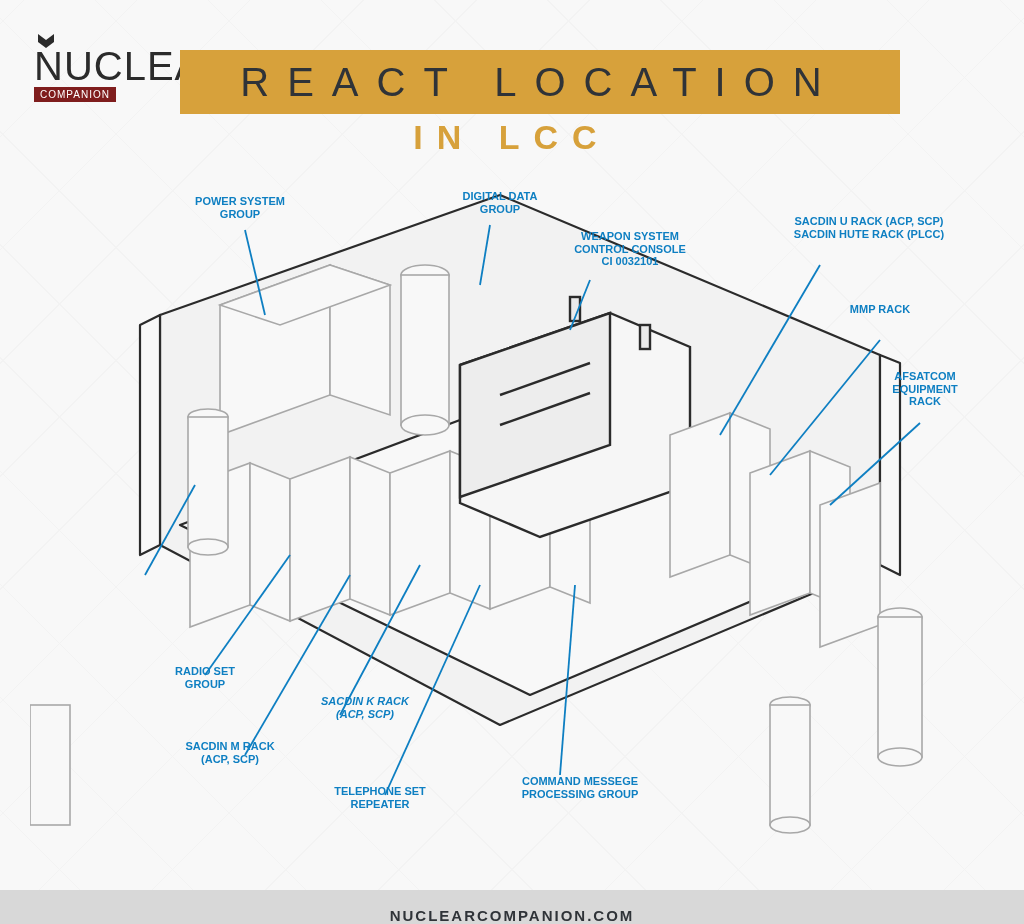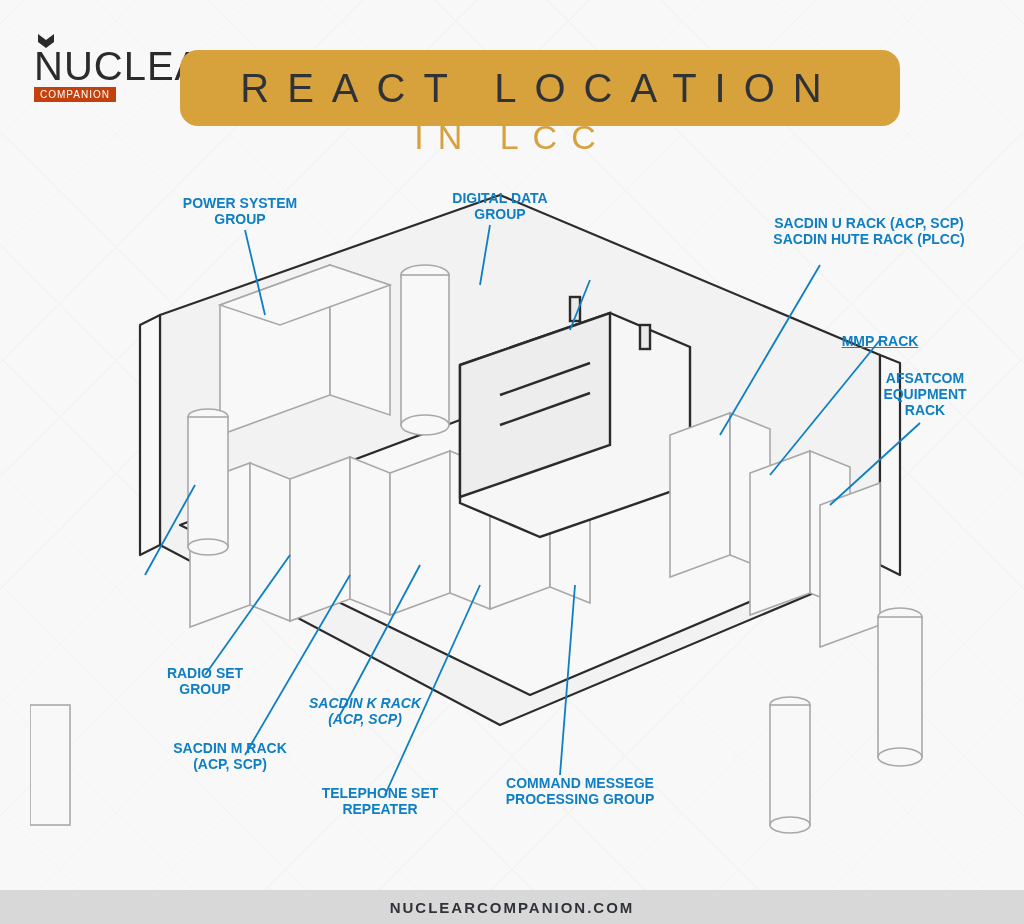--- a/index.html
+++ b/index.html
@@ -24,73 +24,73 @@
     color: #2b2b2b;
   }
   .logo .t1 {
     font-family: Impact, 'Arial Black', sans-serif;
     font-size: 40px;
     letter-spacing: 1px;
     line-height: 0.9;
   }
   .logo .t2 {
     display: inline-block;
-    background: #c2410c;
+    background: #7f1d1d;
     color: #fff;
     font-size: 10px;
     letter-spacing: 1px;
     padding: 2px 6px;
     margin-top: 2px;
   }
   .logo svg { display:block; margin-bottom:-2px; }
   .title-banner {
     position: absolute;
     top: 50px; left: 180px;
-    width: 720px; height: 76px;
+    width: 720px; height: 64px;
     background: #d7a13b;
-    display: flex; align-items: center; justify-content: center; border-radius: 18px;
+    display: flex; align-items: center; justify-content: center;
   }
   .title-banner span {
     color: #2f3338;
     font-size: 40px;
     font-weight: 400;
     letter-spacing: 18px;
   }
   .subtitle {
     position: absolute;
     top: 118px; left: 0; width: 1024px;
     text-align: center;
     color: #d7a13b;
     font-size: 34px;
-    font-weight: 400;
+    font-weight: 700;
     letter-spacing: 14px;
   }
   .diagram {
     position: absolute;
     top: 185px; left: 30px;
     width: 964px; height: 660px;
   }
   .label {
     position: absolute;
     color: #0e7fc2;
     font-weight: 700;
-    font-size: 14px;
+    font-size: 11px;
     line-height: 1.15;
     text-align: center;
   }
   .footer {
     position: absolute;
     bottom: 0; left: 0; right: 0;
     height: 34px;
     background: #d8d8d8;
     color: #2f3338;
     font-weight: 700;
     font-size: 15px;
     letter-spacing: 2px;
-    display: flex; align-items: center; justify-content: center;
+    display: flex; align-items: flex-end; justify-content: center;
   }
   svg.isometric { display:block; }
 </style>
 </head>
 <body>
 
 <div class="watermark-grid"></div>
 
 <div class="logo">
   <svg width="24" height="16" viewBox="0 0 24 16">
@@ -182,22 +182,23 @@
     <line x1="175" y1="490" x2="260" y2="370"></line>
     <line x1="215" y1="570" x2="320" y2="390"></line>
     <line x1="310" y1="530" x2="390" y2="380"></line>
     <line x1="355" y1="610" x2="450" y2="400"></line>
     <line x1="530" y1="590" x2="545" y2="400"></line>
   </g>
 </svg>
 
   <div class="label" style="top:10px; left:130px; width:160px;">POWER SYSTEM<br>GROUP</div>
   <div class="label" style="top:5px; left:400px; width:140px;">DIGITAL DATA<br>GROUP</div>
+  <div class="label" style="top:45px; left:510px; width:180px;">WEAPON SYSTEM<br>CONTROL CONSOLE<br>CI 0032101</div>
   <div class="label" style="top:30px; left:724px; width:230px;">SACDIN U RACK (ACP, SCP)<br>SACDIN HUTE RACK (PLCC)</div>
-  <div class="label" style="top:148px; left:790px; width:120px;text-decoration:underline;">MMP RACK</div>
+  <div class="label" style="top:118px; left:790px; width:120px;">MMP RACK</div>
   <div class="label" style="top:185px; left:830px; width:130px;">AFSATCOM<br>EQUIPMENT<br>RACK</div>
   <div class="label" style="top:480px; left:110px; width:130px;">RADIO SET<br>GROUP</div>
   <div class="label" style="top:555px; left:110px; width:180px;">SACDIN M RACK<br>(ACP, SCP)</div>
   <div class="label" style="top:510px; left:255px; width:160px;font-style:italic;">SACDIN K RACK<br>(ACP, SCP)</div>
   <div class="label" style="top:590px; left:450px; width:200px;">COMMAND MESSEGE<br>PROCESSING GROUP</div>
   <div class="label" style="top:600px; left:265px; width:170px;">TELEPHONE SET<br>REPEATER</div>
 </div>
 
 <div class="footer">
   <span>NUCLEARCOMPANION.COM</span>

